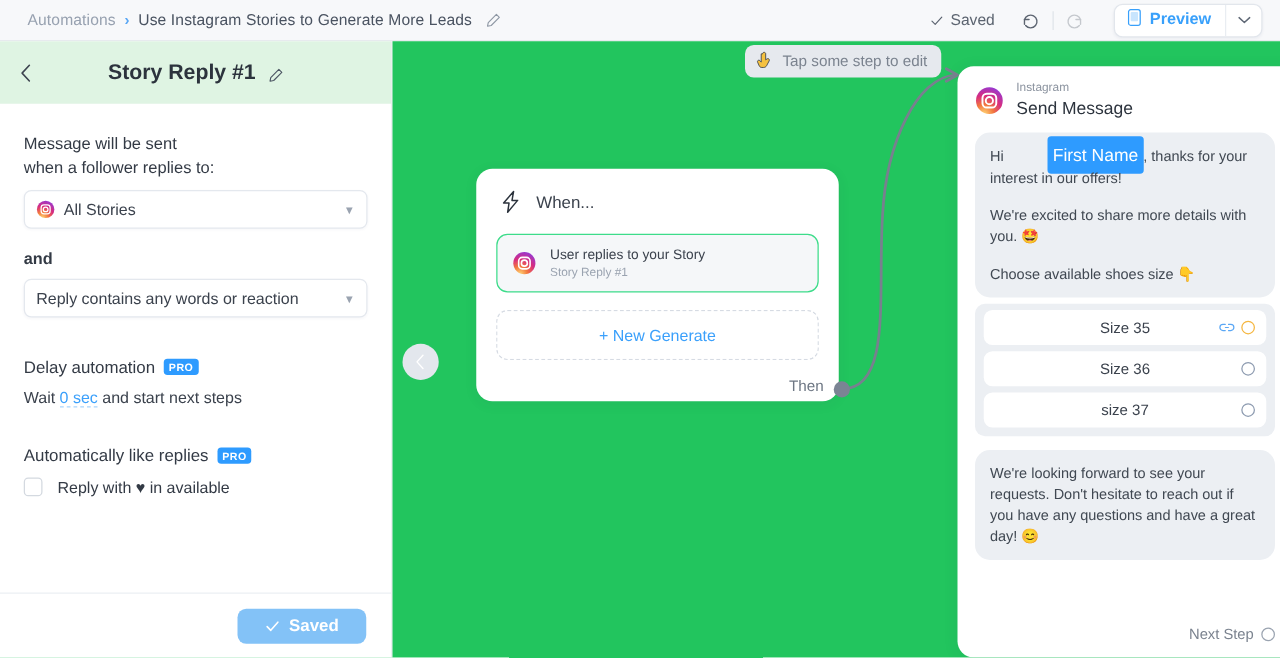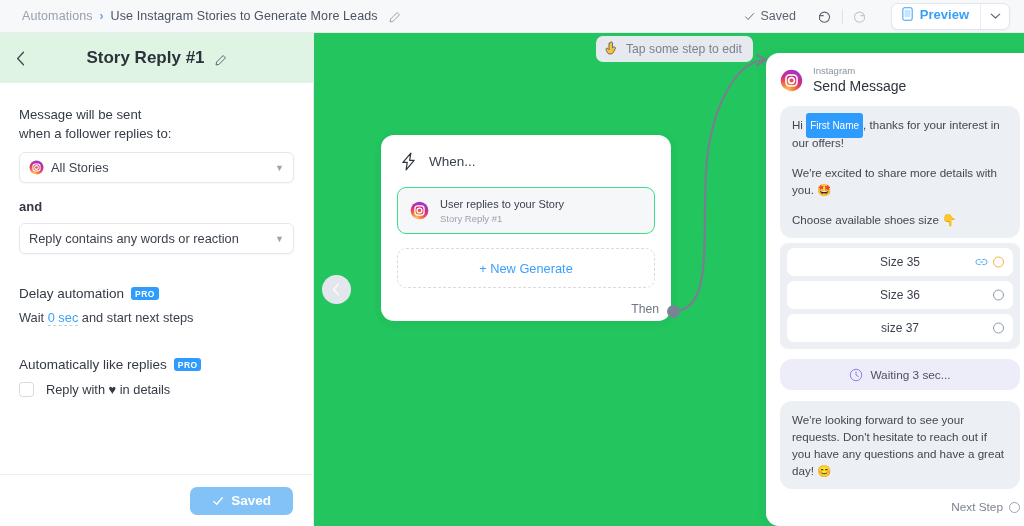--- a/index.html
+++ b/index.html
@@ -182,21 +182,22 @@
   .mp-head { display: flex; align-items: center; gap: 10px; }
   .mp-head-txt .mph-sub { font-size: 9.5px; color: #8b939f; line-height: 12px; }
   .mp-head-txt .mph-title { font-size: 14px; color: #2c333d; line-height: 18px; }
   .bubble {
     margin-top: 11px; background: #eceff3; border-radius: 12px;
     padding: 10px 12px; font-size: 11.6px; color: #404852; line-height: 17px;
   }
   .bubble p + p { margin-top: 13px; }
   .chip-var {
     background: #2e9bff; color: #fff; border-radius: 3px; padding: 7px 4px;
-    font-size: 10px;
+    font-size: 14px;
+    margin-left: 32px;
   }
   .choice-group {
     margin-top: 5px; background: #eceff3; border-radius: 8px;
     padding: 5px 7px 7px 7px; display: flex; flex-direction: column; gap: 5px;
   }
   .choice {
     height: 28px; background: #fff; border-radius: 7px;
     display: flex; align-items: center; justify-content: center; position: relative;
     font-size: 12px; color: #3b424d; cursor: pointer;
   }
@@ -329,21 +330,21 @@
         <span>Wait </span><span class="val">0 sec</span><span> and start next steps</span>
       </div>
 
       <div class="sect-head">
         <span class="st">Automatically like replies</span>
         <span class="pro-badge">PRO</span>
       </div>
       <div class="checkrow">
         <div class="checkbox"></div>
         <div class="checkrow-label">
-          <span>Reply with </span><span>♥</span><span> in details</span>
+          <span>Reply with </span><span>♥</span><span> in available</span>
         </div>
       </div>
     </div>
 
     <div class="sb-footer">
       <button class="saved-btn">
         <svg viewBox="0 0 14 14" width="12" height="12">
             <path d="M2 7.4l3.4 3.4L12 3.2" fill="none" stroke="#fff" stroke-width="1.5" stroke-linecap="round" stroke-linejoin="round"></path>
           </svg>
         <span>Saved</span>
@@ -451,27 +452,20 @@
           </span>
         </div>
         <div class="choice">
           <span>size 37</span>
           <span class="ch-icons">
             <span class="circ"></span>
           </span>
         </div>
       </div>
 
-      <div class="waiting">
-        <svg width="14" height="14" viewBox="0 0 20 20">
-          <circle cx="10" cy="10" r="8.2" fill="none" stroke="#8b7fe0" stroke-width="1.4"></circle>
-          <path d="M10 5.4V10l3.4 2.2" fill="none" stroke="#8b7fe0" stroke-width="1.4" stroke-linecap="round" stroke-linejoin="round"></path>
-        </svg>
-        <span>Waiting 3 sec...</span>
-      </div>
 
       <div class="bubble">
         <p>We're looking forward to see your requests. Don't hesitate to reach out if you have any questions and have a great day! 😊</p>
       </div>
 
       <div class="next-step">
         <span>Next Step</span>
         <span class="ns-circ"></span>
       </div>
     </div>

